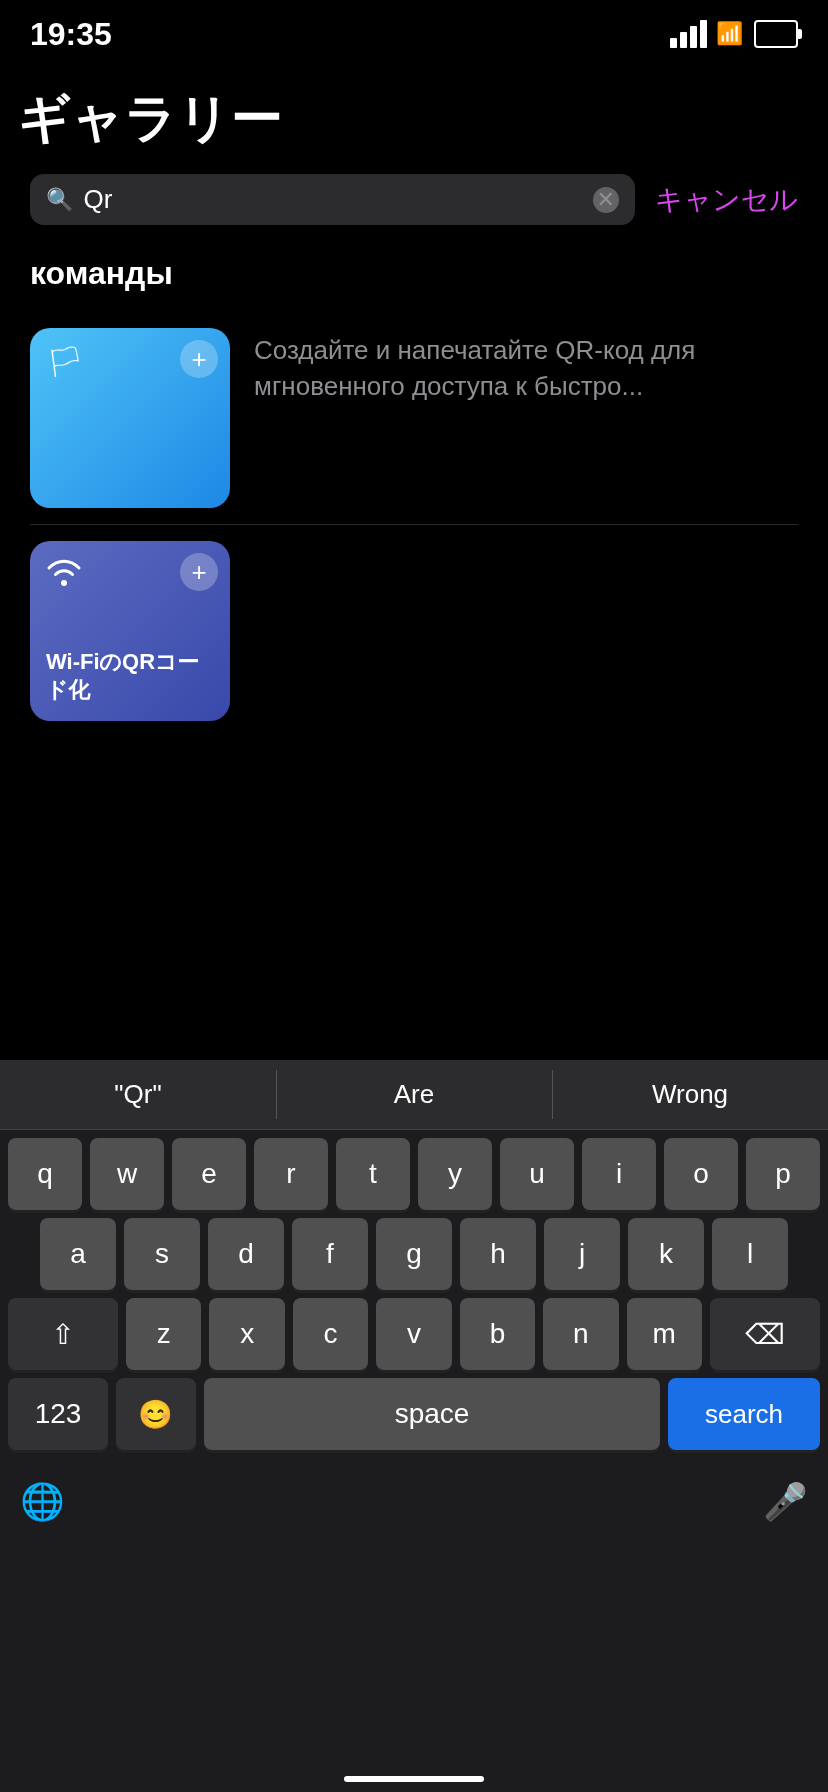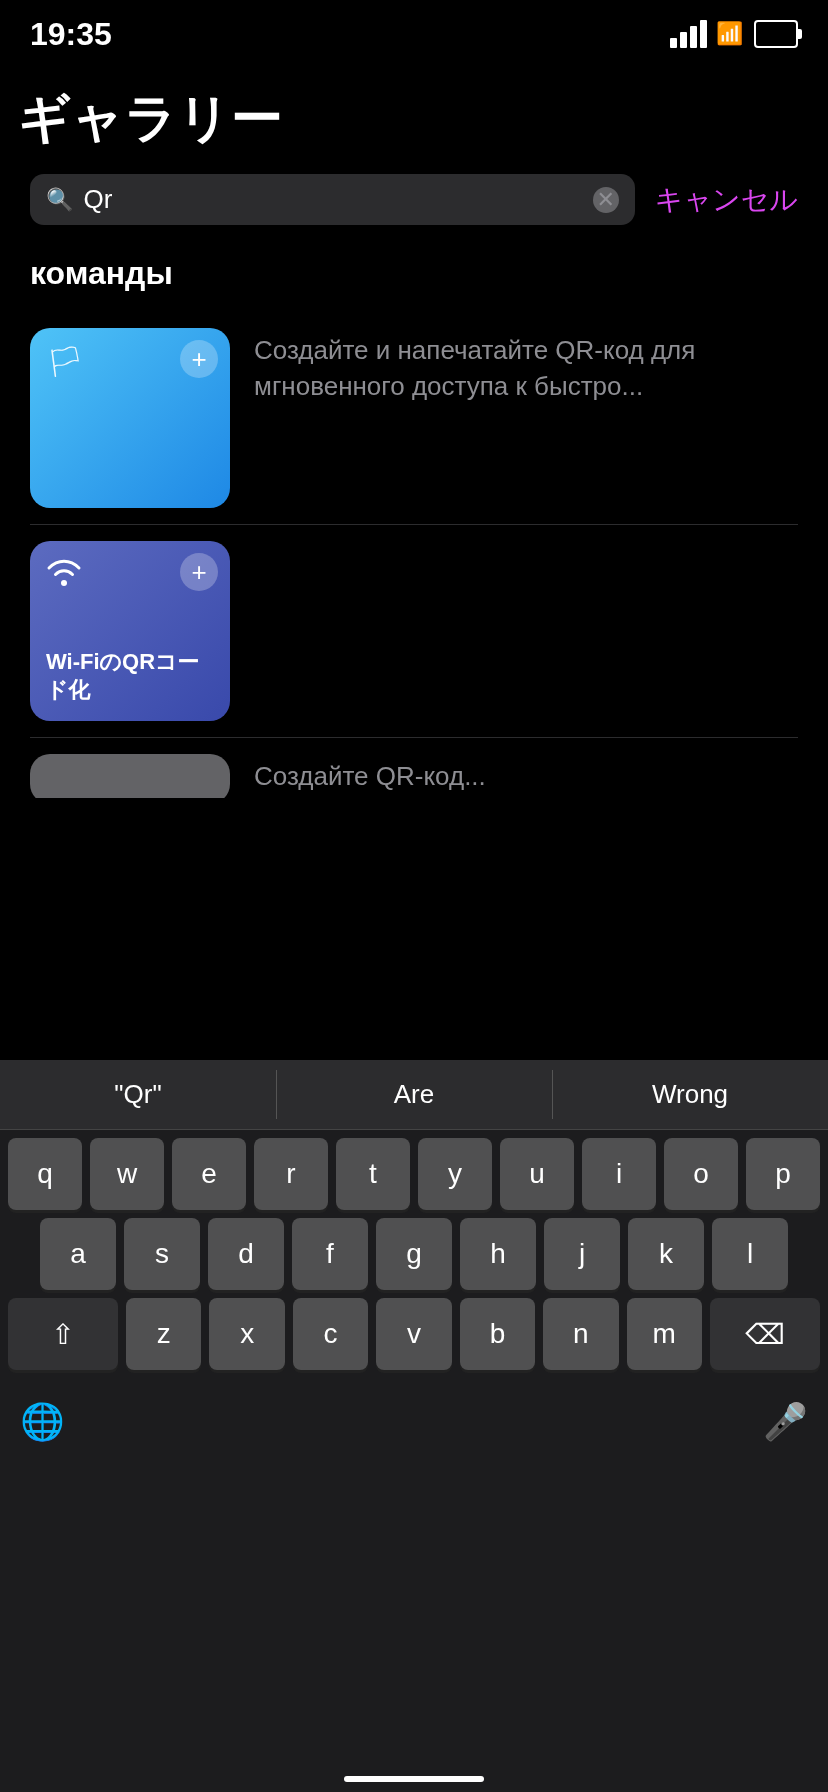--- a/index.html
+++ b/index.html
@@ -400,25 +400,20 @@
           <path d="M18 22a3 3 0 1 1 0 6 3 3 0 0 1 0-6z" fill="white"></path>
           <path d="M9.5 16.5C11.9 14.1 14.8 12.8 18 12.8s6.1 1.3 8.5 3.7" stroke="white" stroke-width="3" stroke-linecap="round" fill="none"></path>
           <path d="M3 10C7.4 5.6 12.4 3.3 18 3.3s10.6 2.3 15 6.7" stroke="white" stroke-width="3" stroke-linecap="round" fill="none"></path>
         </svg>
       </span>
       <div class="shortcut-card-add">+</div>
       <div class="shortcut-card-title">Wi-FiのQRコード化</div>
     </div>
   </div>
 
-  <div class="shortcut-item-partial">
-    <div class="shortcut-card shortcut-card-3" style="height:50px; min-width:200px;">
-    </div>
-    <div class="shortcut-description" style="font-size:26px; color:#8e8e93;">Создайте QR-код...</div>
-  </div>
 
 </div>
 
 <div class="keyboard-area" style="top: 1060px;">
 
   <div class="autocomplete-bar">
     <div class="autocomplete-item">
       <span>"Qr"</span>
     </div>
     <div class="autocomplete-item">
@@ -460,20 +455,26 @@
       <div class="key">z</div>
       <div class="key">x</div>
       <div class="key">c</div>
       <div class="key">v</div>
       <div class="key">b</div>
       <div class="key">n</div>
       <div class="key">m</div>
       <div class="key dark wide">⌫</div>
     </div>
 
+    <div class="key-row">
+      <div class="key dark num-key">123</div>
+      <div class="key dark emoji-key">😊</div>
+      <div class="key space-key">space</div>
+      <div class="key dark search-key">search</div>
+    </div>
   </div>
 
   <div class="keyboard-bottom">
     <span class="bottom-icon">🌐</span>
     <span class="bottom-icon">🎤</span>
   </div>
 
 </div>
 
 <div class="home-indicator"></div>

